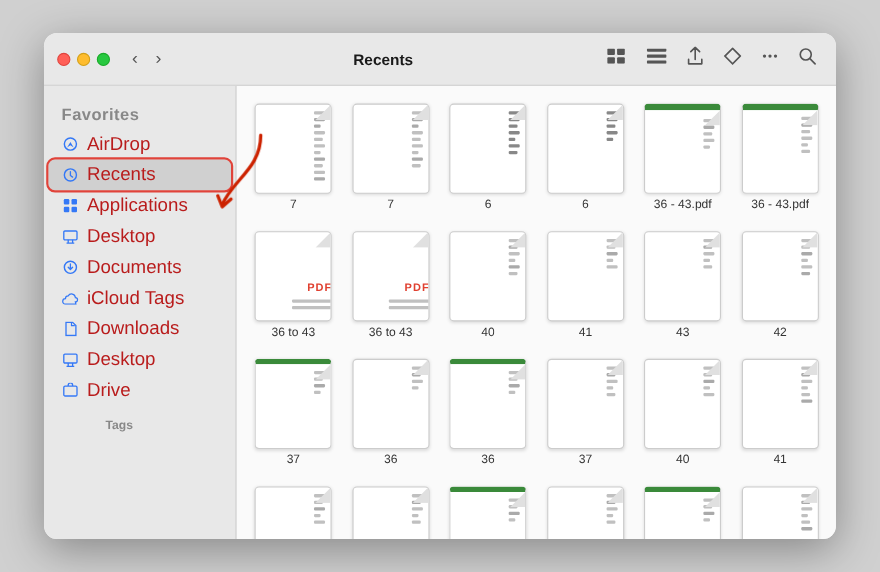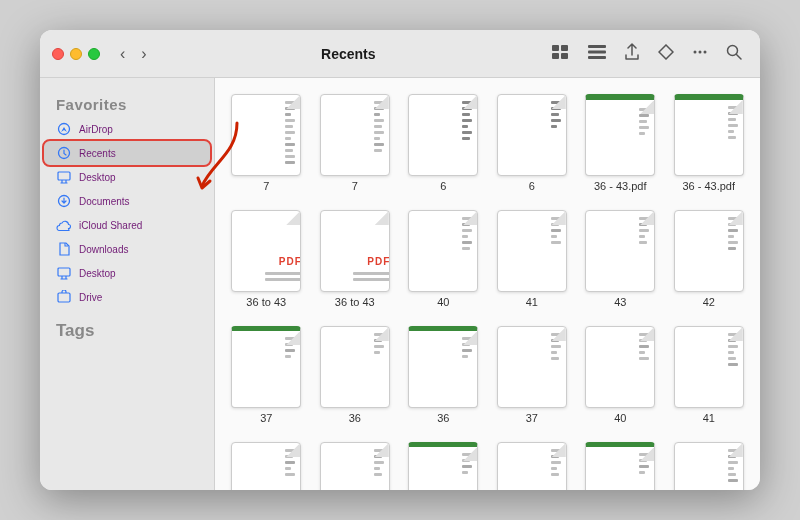--- a/index.html
+++ b/index.html
@@ -100,22 +100,22 @@
       text-transform: capitalize;
     }
     .sidebar-item {
       display: flex;
       align-items: center;
       gap: 7px;
       padding: 4px 12px;
       cursor: pointer;
       border-radius: 6px;
       margin: 0 4px;
-      font-size: 10px;
-      color: #701a75;
+      font-size: 17px;
+      color: #b91c1c;
     }
     .sidebar-item.active {
       background: rgba(0,0,0,0.1);
       outline: 2px solid #e0433a;
       outline-offset: 0px;
     }
     .sidebar-icon {
       width: 16px;
       height: 16px;
       flex-shrink: 0;
@@ -191,24 +191,25 @@
       font-size: 11px;
       color: #333;
       text-align: center;
       max-width: 72px;
       overflow: hidden;
       text-overflow: ellipsis;
       white-space: nowrap;
     }
     
     .sidebar-tags-label {
-      font-size: 17px;
+      font-size: 11px;
       font-weight: 600;
       color: #888;
       padding: 12px 16px 4px;
+      margin-left: 40px;
     }
   </style>
 </head>
 <body>
 
 <div class="window-wrapper">
     <div class="window">
 
   <div class="titlebar">
     <div class="traffic-lights">
@@ -279,20 +280,31 @@
       <div class="sidebar-item active" style="position:relative;">
         <span class="sidebar-icon">
           <svg width="14" height="14" viewBox="0 0 14 14" fill="none">
             <circle cx="7" cy="7" r="5.5" stroke="#3478f6" stroke-width="1.3"></circle>
             <path d="M7 4v3.5l2 1.5" stroke="#3478f6" stroke-width="1.2" stroke-linecap="round"></path>
           </svg>
         </span>
         <span>Recents</span>
       </div>
 
+      <div class="sidebar-item">
+        <span class="sidebar-icon">
+          <svg width="14" height="14" viewBox="0 0 14 14" fill="none">
+            <rect x="1" y="1" width="5" height="5" rx="1" fill="#3478f6"></rect>
+            <rect x="8" y="1" width="5" height="5" rx="1" fill="#3478f6"></rect>
+            <rect x="1" y="8" width="5" height="5" rx="1" fill="#3478f6"></rect>
+            <rect x="8" y="8" width="5" height="5" rx="1" fill="#3478f6"></rect>
+          </svg>
+        </span>
+        <span>Applications</span>
+      </div>
 
       <div class="sidebar-item">
         <span class="sidebar-icon">
           <svg width="14" height="14" viewBox="0 0 14 14" fill="none">
             <rect x="1" y="2" width="12" height="8" rx="1" stroke="#3478f6" stroke-width="1.2"></rect>
             <line x1="5" y1="10" x2="5" y2="13" stroke="#3478f6" stroke-width="1.2"></line>
             <line x1="9" y1="10" x2="9" y2="13" stroke="#3478f6" stroke-width="1.2"></line>
             <line x1="3.5" y1="13" x2="10.5" y2="13" stroke="#3478f6" stroke-width="1.2"></line>
           </svg>
         </span>
@@ -309,21 +321,21 @@
         <span>Documents</span>
       </div>
 
 
       <div class="sidebar-item">
         <span class="sidebar-icon">
           <svg width="16" height="11" viewBox="0 0 16 11" fill="none">
             <path d="M13 10.5H3.5A2.5 2.5 0 013.5 5.5a2.5 2.5 0 012.5-2.5 3.5 3.5 0 016.5 1.5 2 2 0 010 4z" fill="none" stroke="#3478f6" stroke-width="1.1"></path>
           </svg>
         </span>
-        <span>iCloud Shared</span>
+        <span>iCloud Tags</span>
       </div>
 
       <div class="sidebar-item">
         <span class="sidebar-icon">
           <svg width="12" height="14" viewBox="0 0 12 14" fill="none">
             <path d="M2 1h6l3 3v9H2V1z" stroke="#3478f6" stroke-width="1.2"></path>
             <path d="M7 1v3h3" stroke="#3478f6" stroke-width="1.1"></path>
           </svg>
         </span>
         <span>Downloads</span>

